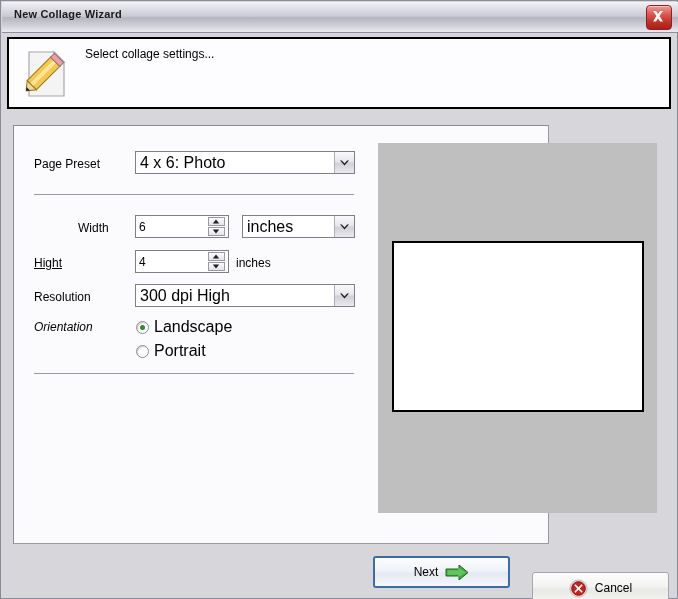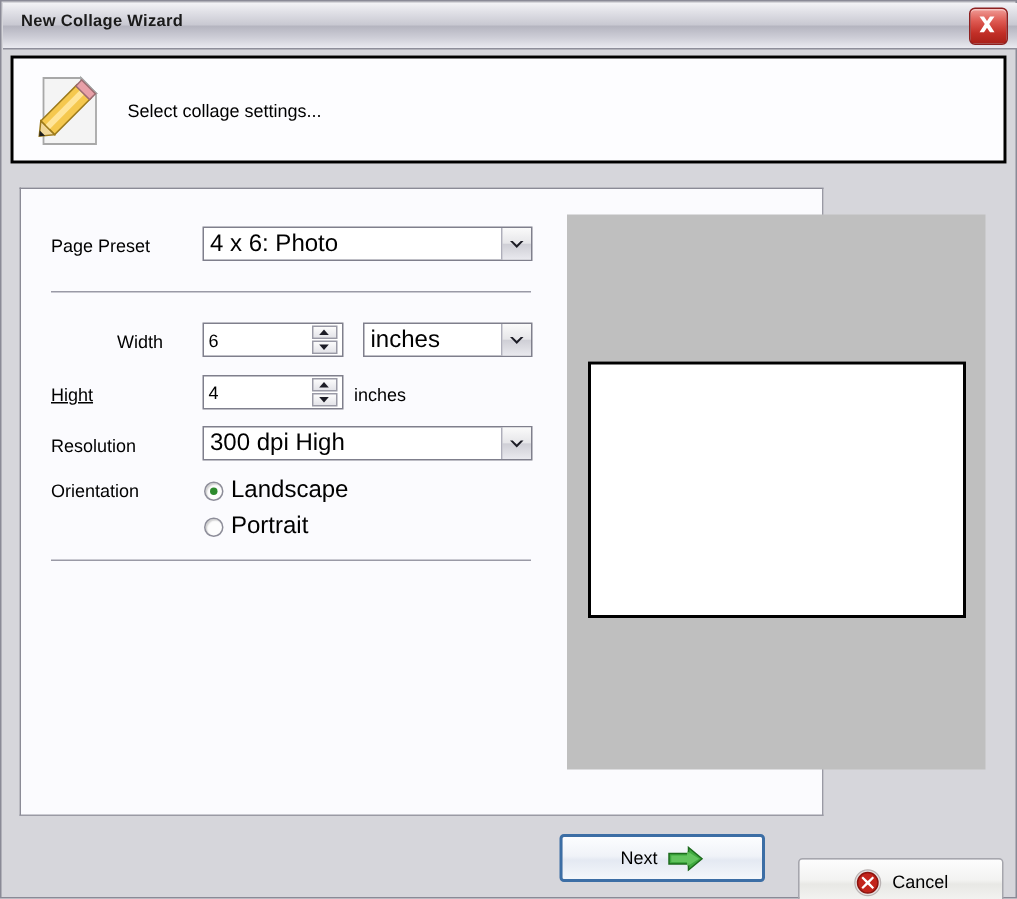--- a/index.html
+++ b/index.html
@@ -76,21 +76,21 @@
   #header-icon {
     position: absolute;
     left: 14px;
     top: 10px;
     width: 46px;
     height: 50px;
   }
   #header-text {
     position: absolute;
     left: 76px;
-    top: 28px;
+    top: 8px;
     font-size: 12px;
     color: #000000;
   }
 
   
   #content-panel {
     position: absolute;
     left: 12px;
     top: 124px;
     width: 536px;
@@ -368,21 +368,21 @@
     <div class="form-label" style="left:20px; top:164px;">Resolution</div>
     <div class="combo" style="left:121px; top:158px; width:220px;">
       <div class="combo-value">300 dpi High</div>
       <div class="combo-arrow">
         <svg class="icon" width="11" height="8" viewBox="0 0 11 8" aria-hidden="true">
           <path d="M1 1.6 L5.5 6.4 L10 1.6 L8.2 1.6 L5.5 4.4 L2.8 1.6 Z" fill="#1d1d26"></path>
         </svg>
       </div>
     </div>
 
-    <div class="form-label" style="left:20px; top:194px;">Orientation</div>
+    <div class="form-label" style="left:20px; top:194px;font-style:italic;">Orientation</div>
     <div class="radio-row" style="left:122px; top:192px;">
       <span class="radio-mark checked"></span>
       <span class="radio-label">Landscape</span>
     </div>
     <div class="radio-row" style="left:122px; top:216px;">
       <span class="radio-mark"></span>
       <span class="radio-label">Portrait</span>
     </div>
 
     <div class="hr" style="top:247px;"></div>

